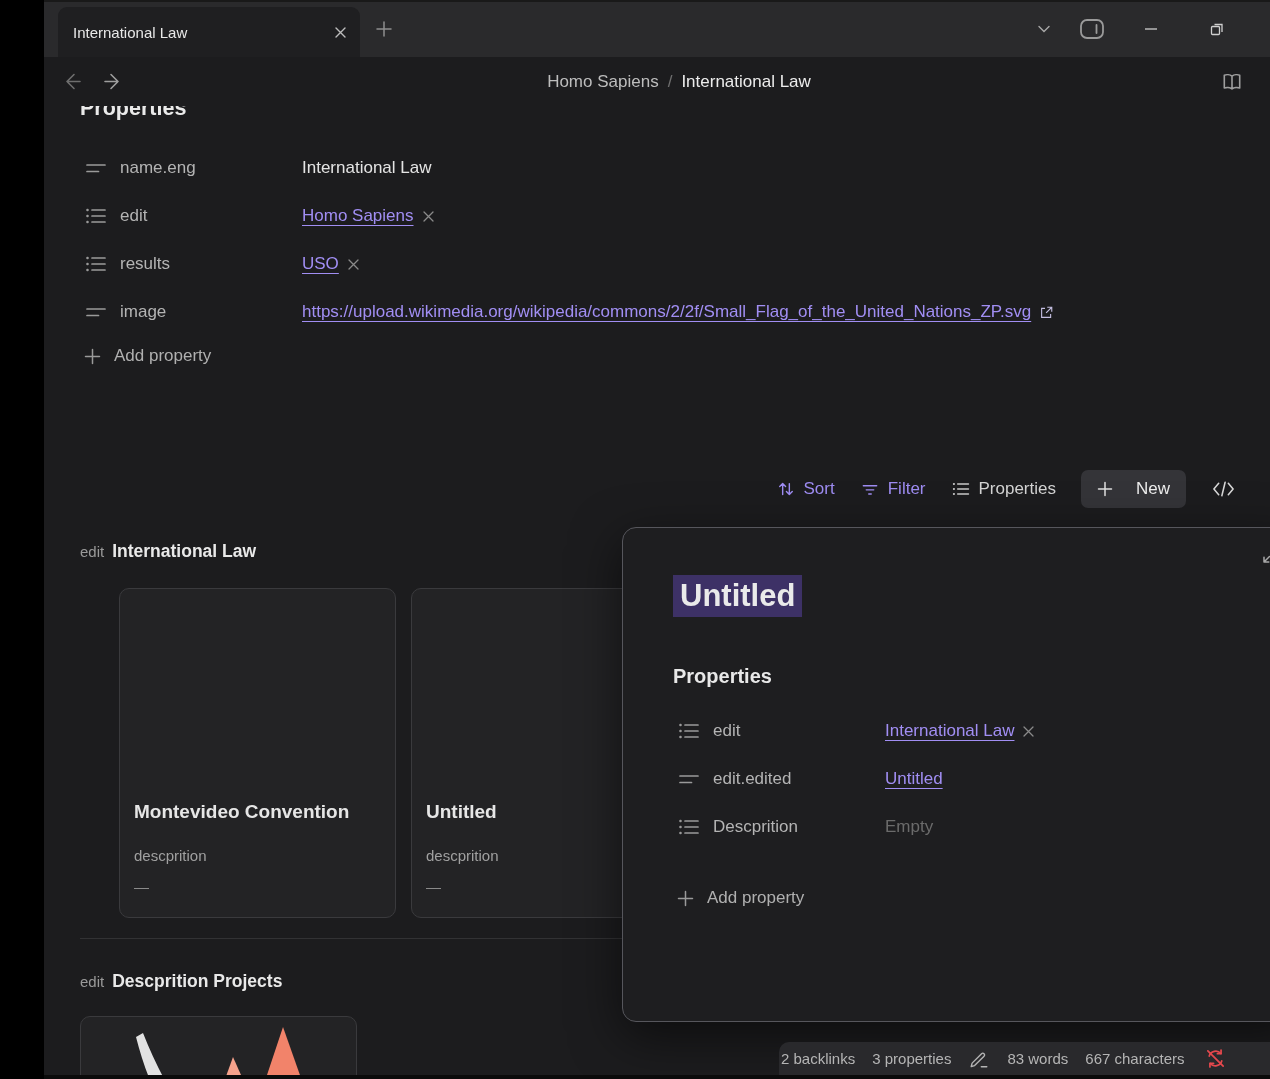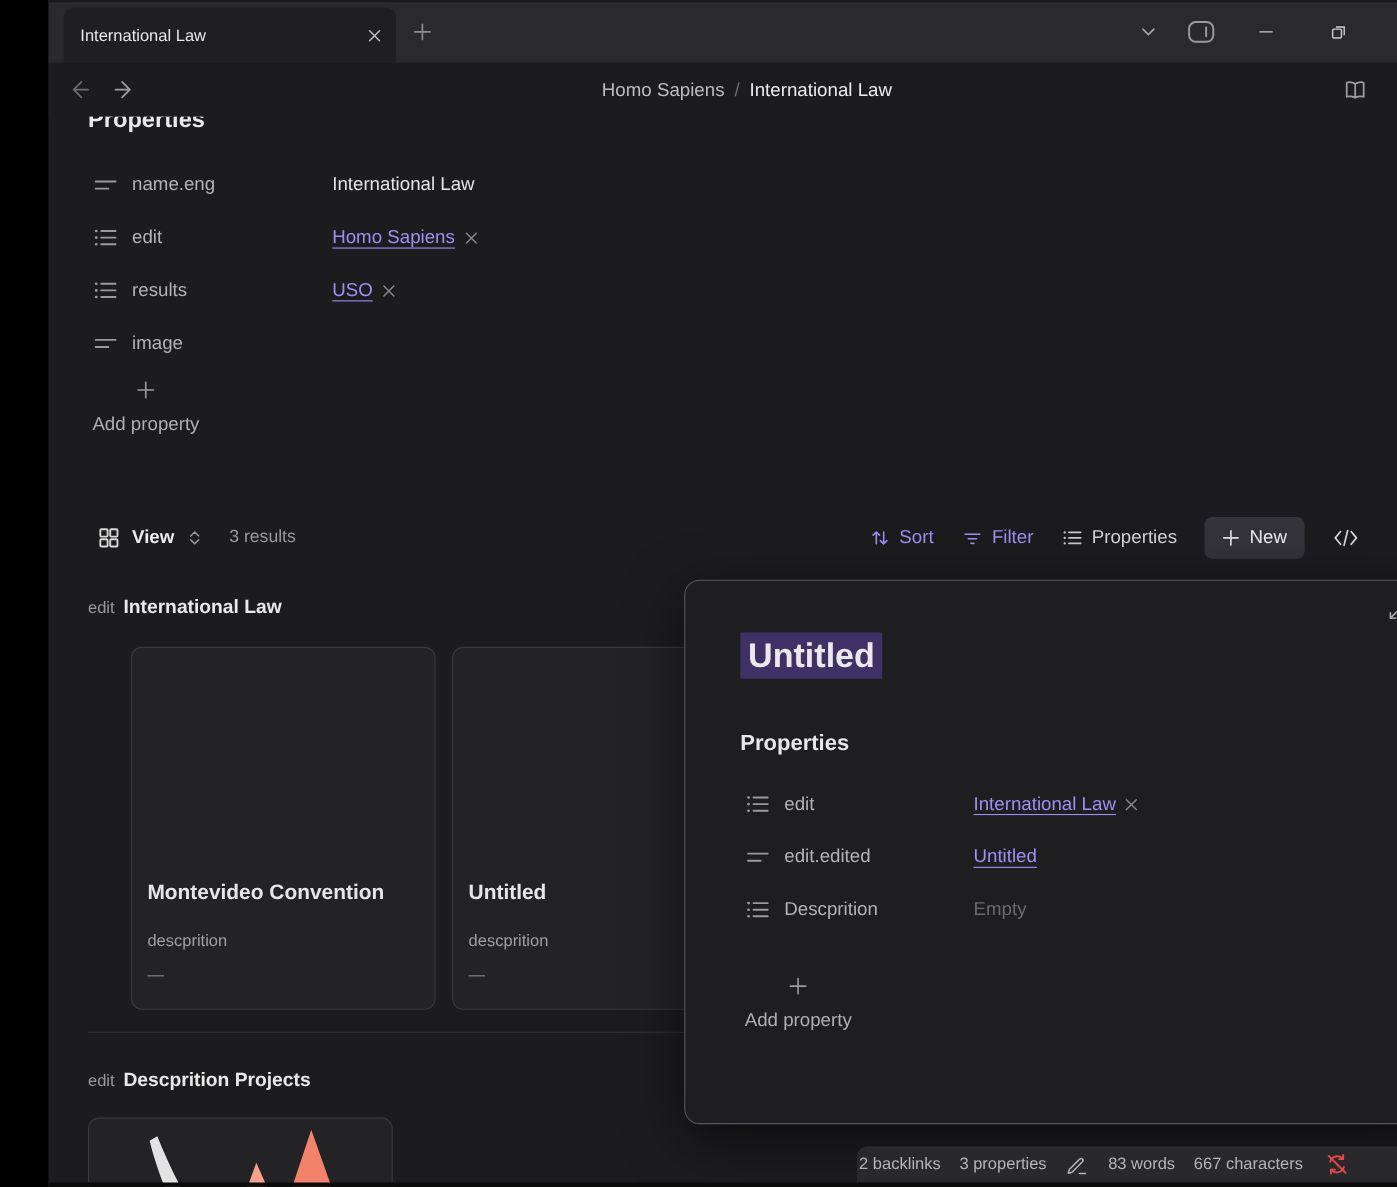--- a/index.html
+++ b/index.html
@@ -33,29 +33,29 @@
   .props-heading{position:absolute;left:36px;top:96px;font-size:21.5px;font-weight:700;color:#eaeaea;z-index:1;}
   .props{position:absolute;left:36px;top:144px;width:1190px;}
   .prow{display:flex;align-items:center;height:48px;}
   .picon{width:24px;margin-left:4px;color:#9a9a9a;}
   .plabel{width:182px;margin-left:12px;font-size:17px;color:#b4b4b4;cursor:pointer;}
   .pvalue{display:flex;align-items:center;gap:8px;font-size:17px;color:#e4e4e4;}
   .link{color:#a18ef3;text-decoration:underline;text-underline-offset:4px;
         text-decoration-thickness:1px;cursor:pointer;word-break:break-all;}
   .xicon{color:#8a8a8a;cursor:pointer;}
   .addprop{position:absolute;left:40px;top:346px;display:flex;align-items:center;gap:13px;
-           font-size:17px;color:#b0b0b0;cursor:pointer;flex-direction:column;}
+           font-size:17px;color:#b0b0b0;cursor:pointer;}
   
   .viewbar-left{position:absolute;left:44px;top:470px;height:38px;display:flex;align-items:center;}
   .view-label{font-size:17px;font-weight:700;color:#ececec;margin:0 10px;}
   .results{font-size:16px;color:#9a9a9a;margin-left:22px;}
   .viewbar-right{position:absolute;top:470px;right:78px;height:38px;display:flex;align-items:center;gap:25px;}
   .tool{display:flex;align-items:flex-start;gap:8px;font-size:17px;cursor:pointer;background:none;border:0;}
   .tool.purple{color:#9e8cf2;} .tool.gray{color:#d3d3d3;}
-  .newbtn{display:flex;align-items:center;gap:9px;height:38px;padding:0 16px;background:#343438;
+  .newbtn{display:flex;align-items:center;gap:23px;height:38px;padding:0 16px;background:#343438;
           border:0;border-radius:7px;font-size:17px;color:#ececec;cursor:pointer;}
   
   .sec-label{position:absolute;display:flex;align-items:baseline;gap:8px;}
   .sec1{left:36px;top:541px;} .sec2{left:36px;top:971px;}
   .sec-prefix{font-size:15px;color:#9a9a9a;} .sec-title{font-size:17.5px;font-weight:700;color:#e9e9e9;}
   .cards{position:absolute;left:36px;top:588px;display:flex;gap:15px;padding-left:39px;}
   .card{width:277px;height:330px;background:#232325;border:1px solid #3a3a3d;border-radius:10px;
         cursor:pointer;position:relative;}
   .card-body{position:absolute;left:14px;right:14px;top:212px;}
   .card-title{font-size:19px;font-weight:700;color:#e6e6e6;}
@@ -212,51 +212,41 @@
         </span>
       </span>
     </div>
     <div class="prow">
       <span class="picon">
         <svg width="24" height="24" viewBox="0 0 24 24">
             <path d="M3 9 H21 M3 15.5 H14.5" stroke="currentColor" stroke-width="1.7" stroke-linecap="round"></path>
           </svg>
       </span>
       <span class="plabel">image</span>
+      <span class="pvalue">
+        <span class="link">https://upload.wikimedia.org/wikipedia/commons/2/2f/Small_Flag_of_the_United_Nations_ZP.svg</span>
+        <span class="iconbtn" style="color:#c3bde0">
+          <svg width="15" height="15" viewBox="0 0 20 20">
+              <path d="M8 4.5 H3.5 V16.5 H15.5 V12" stroke="currentColor" stroke-width="1.5" fill="none"></path>
+              <path d="M11 3 H17 V9 M17 3 L9.5 10.5" stroke="currentColor" stroke-width="1.5" fill="none"></path>
+            </svg>
+        </span>
+      </span>
     </div>
   </div>
 
   <div class="addprop">
     <span>
       <svg width="17" height="17" viewBox="0 0 17 17">
           <path d="M8.5 1.5 V15.5 M1.5 8.5 H15.5" stroke="#9a9a9a" stroke-width="1.5" stroke-linecap="round"></path>
         </svg>
     </span>
     <span>Add property</span>
   </div>
 
-  <div class="viewbar-left">
-    <span class="iconbtn">
-      <svg width="22" height="22" viewBox="0 0 24 24">
-          <g stroke="#d8d8d8" stroke-width="1.9" fill="none">
-            <rect x="3.5" y="3.5" width="7.2" height="7.2" rx="1"></rect>
-            <rect x="13.3" y="3.5" width="7.2" height="7.2" rx="1"></rect>
-            <rect x="3.5" y="13.3" width="7.2" height="7.2" rx="1"></rect>
-            <rect x="13.3" y="13.3" width="7.2" height="7.2" rx="1"></rect>
-          </g>
-        </svg>
-    </span>
-    <span class="view-label">View</span>
-    <span class="iconbtn">
-      <svg width="18" height="18" viewBox="0 0 20 20">
-          <path d="M6 8 L10 4 L14 8 M6 12 L10 16 L14 12" stroke="#9a9a9a" stroke-width="1.5" fill="none" stroke-linecap="round" stroke-linejoin="round"></path>
-        </svg>
-    </span>
-    <span class="results">3 results</span>
-  </div>
 
   <div class="viewbar-right">
     <button class="tool purple">
       <span>
         <svg width="20" height="20" viewBox="0 0 24 24">
             <path d="M8 18.5 V5.5 M8 5.5 L4.5 9 M8 5.5 L11.5 9 M16 5.5 V18.5 M16 18.5 L12.5 15 M16 18.5 L19.5 15" stroke="#9e8cf2" stroke-width="1.7" fill="none" stroke-linecap="round" stroke-linejoin="round"></path>
           </svg>
       </span>
       <span>Sort</span>
     </button>

